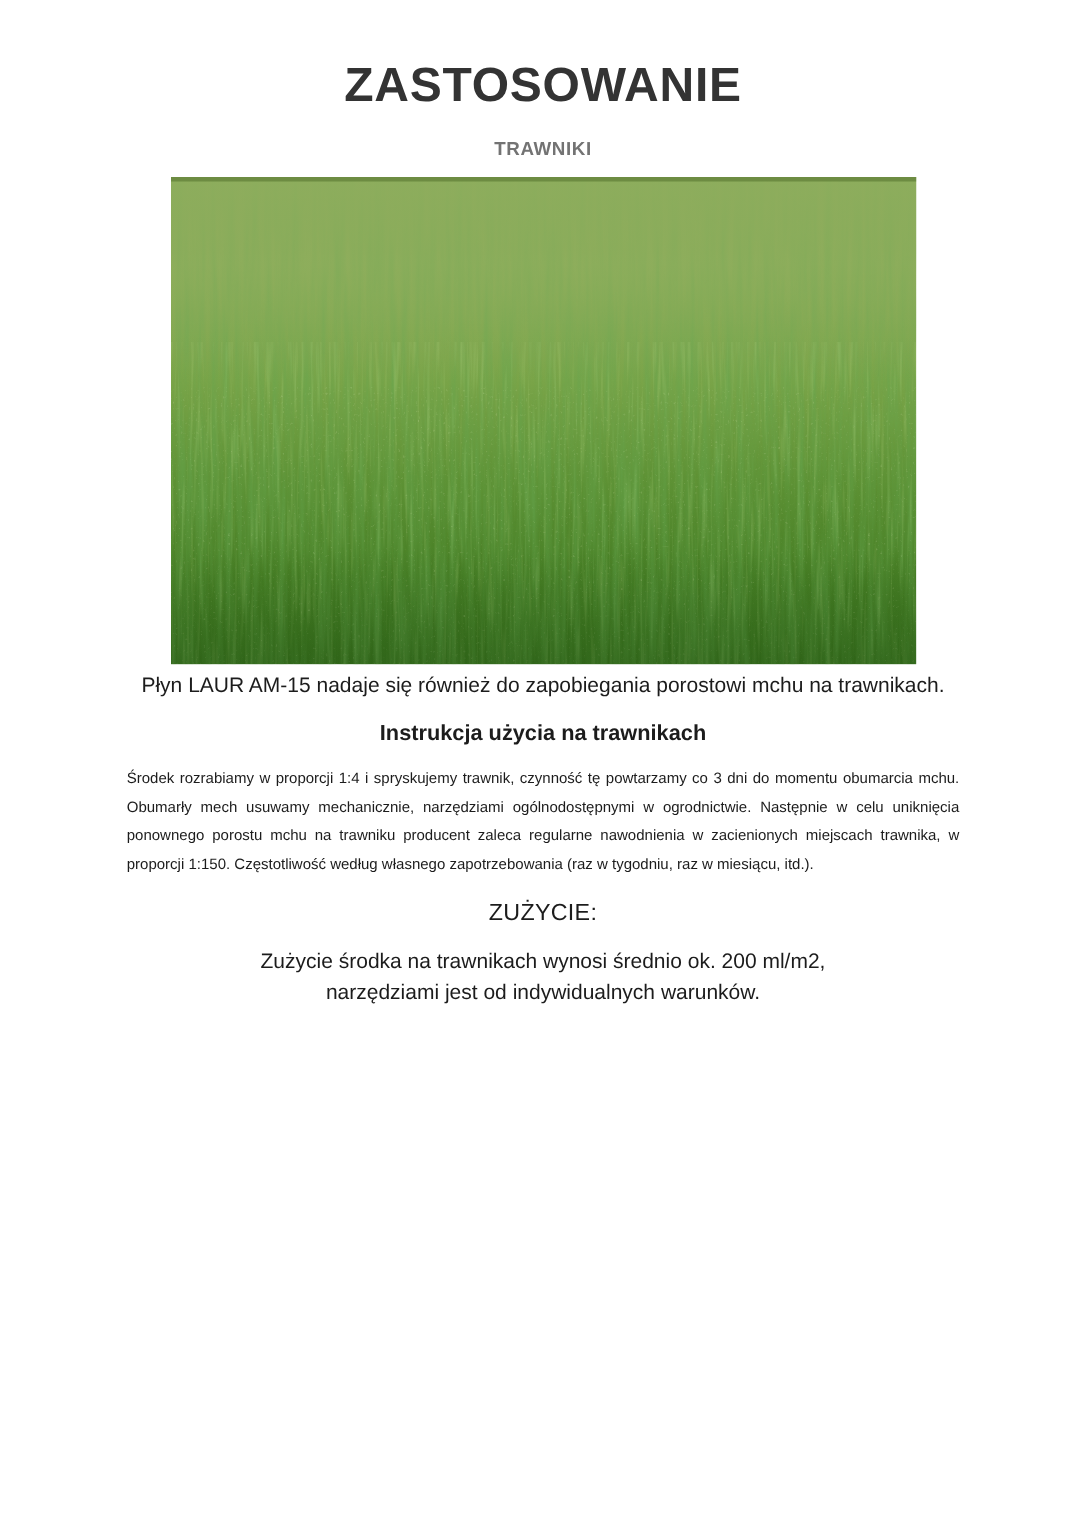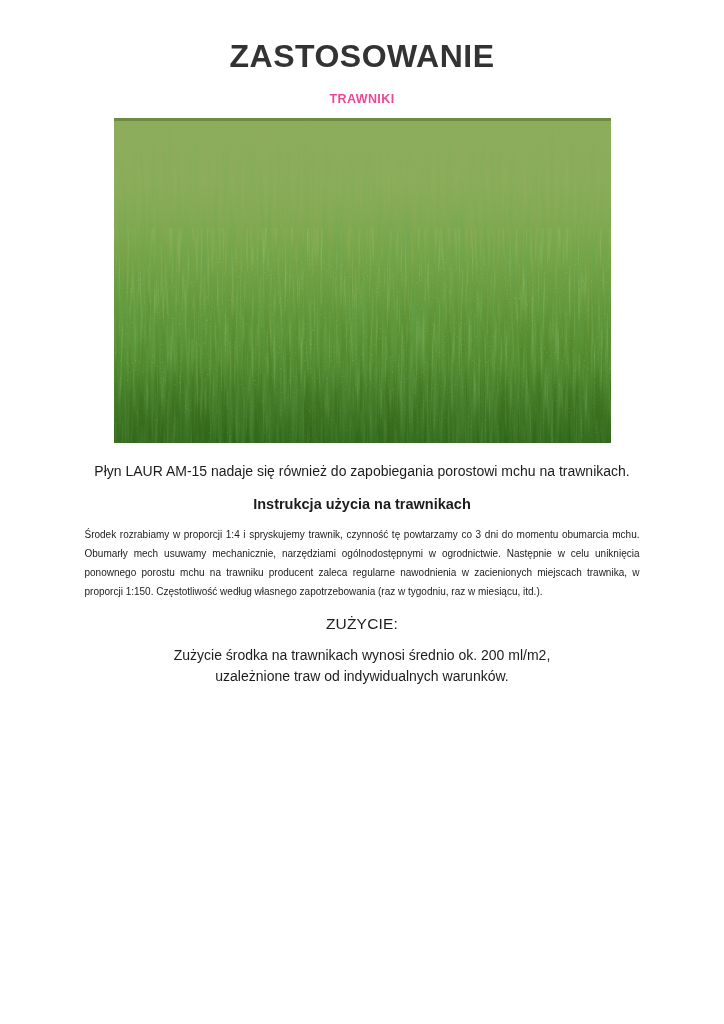--- a/index.html
+++ b/index.html
@@ -26,31 +26,31 @@
     letter-spacing: 0.5px;
     color: #333333;
   }
   .doc-subtitle {
     margin-top: 20px;
     text-align: center;
     font-size: 12.5px;
     line-height: 15px;
     font-weight: bold;
     letter-spacing: 0.4px;
-    color: #ec4899;
+    color: #737373;
   }
   .photo {
     width: 497px;
     height: 325px;
     margin: 11px auto 0 auto;
     overflow: hidden;
   }
   .photo svg { display: block; }
   .caption {
-    margin: 18px auto 0 auto;
+    margin: 3px auto 0 auto;
     max-width: 540px;
     text-align: center;
     font-size: 14px;
     line-height: 21px;
   }
   .section-heading {
     margin: 14px 0 0 0;
     text-align: center;
     font-size: 14.5px;
     line-height: 16px;
@@ -135,16 +135,16 @@
 
   <h2 class="section-heading">Instrukcja użycia na trawnikach</h2>
 
   <p class="body-paragraph">Środek rozrabiamy w proporcji 1:4 i spryskujemy trawnik, czynność tę powtarzamy co 3 dni do momentu obumarcia mchu. Obumarły mech usuwamy mechanicznie, narzędziami ogólnodostępnymi w ogrodnictwie. Następnie w celu uniknięcia ponownego porostu mchu na trawniku producent zaleca regularne nawodnienia w zacienionych miejscach trawnika, w proporcji 1:150. Częstotliwość według własnego zapotrzebowania (raz w tygodniu, raz w miesiącu, itd.).</p>
 
 
   <h2 class="usage-heading">ZUŻYCIE:</h2>
 
   <div class="usage-note">
     <div>Zużycie środka na trawnikach wynosi średnio ok. 200 ml/m2,</div>
-    <div>uzależnione traw od indywidualnych warunków.</div>
+    <div>narzędziami jest od indywidualnych warunków.</div>
   </div>
 
 </div>
 
 </body></html>

